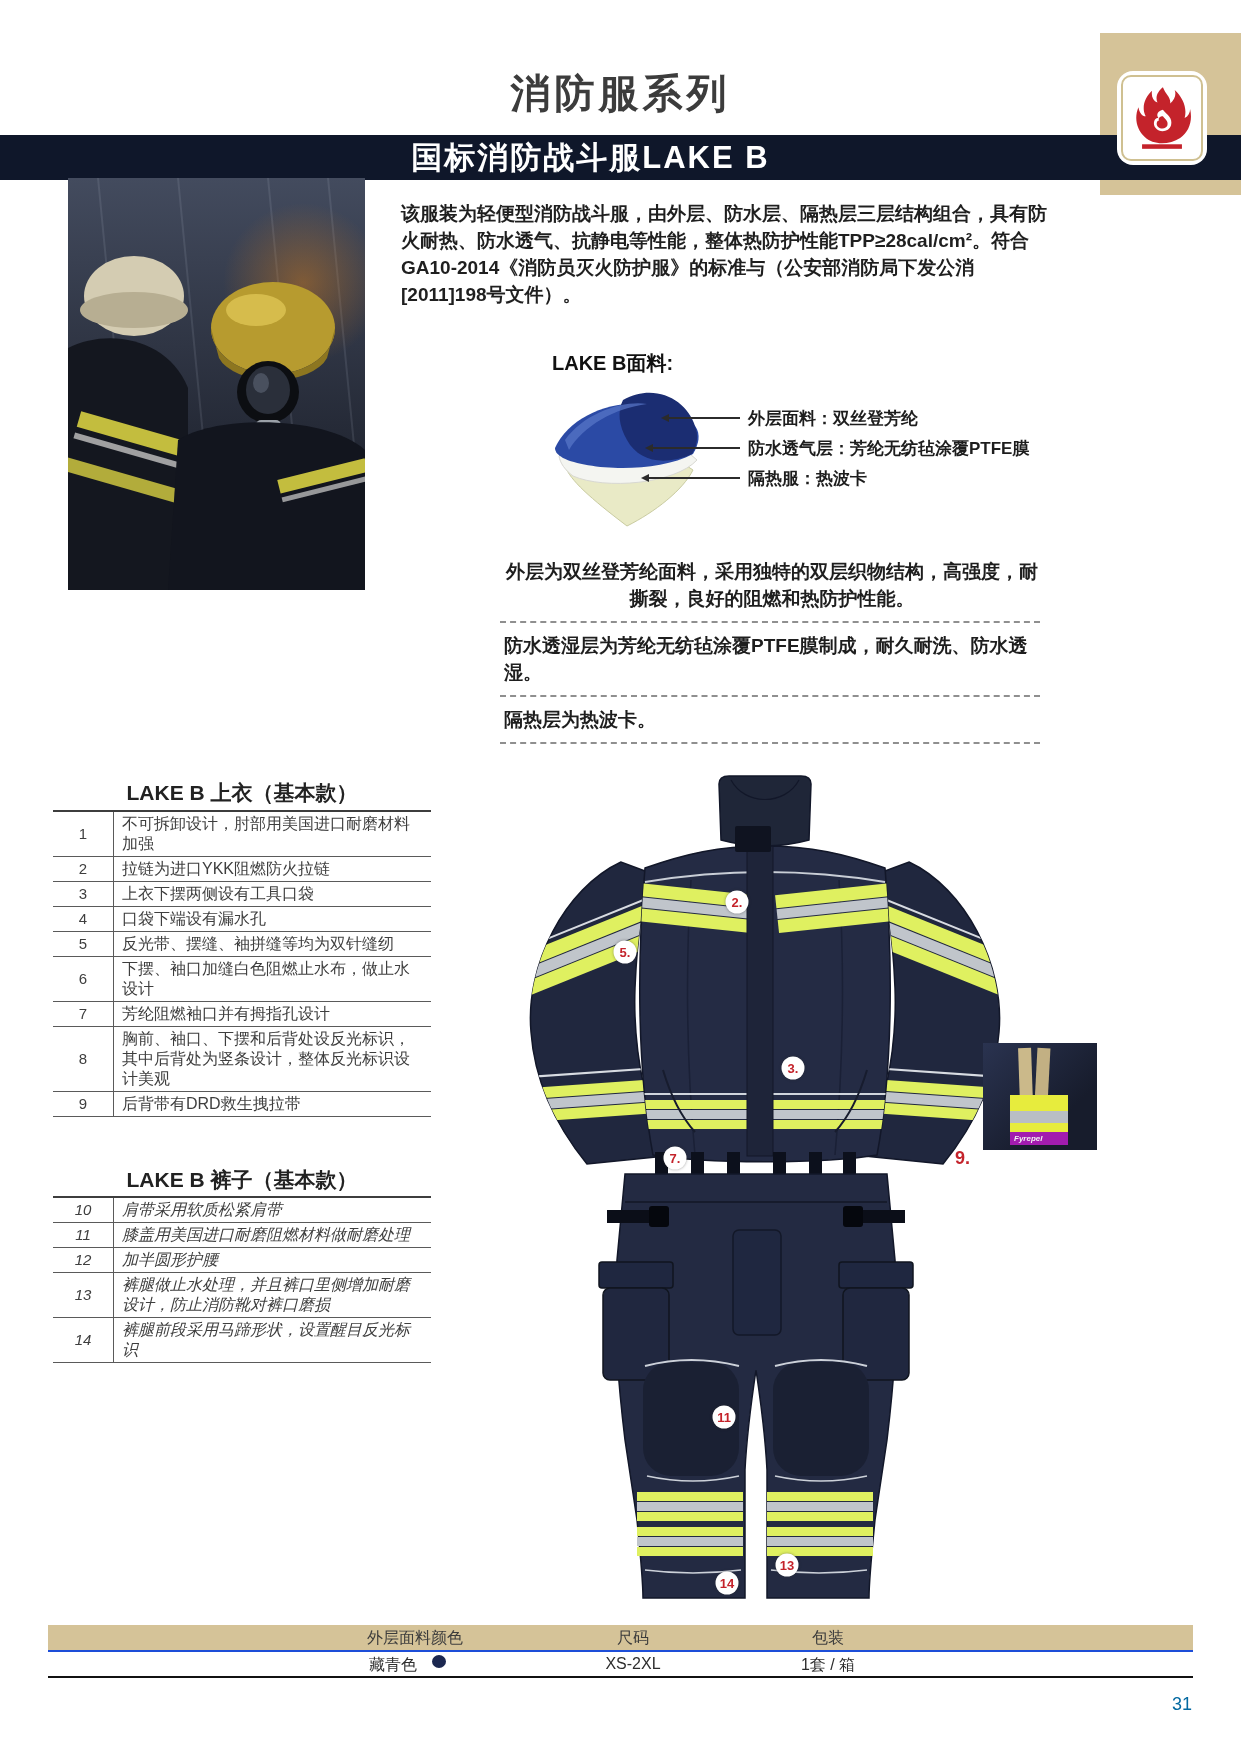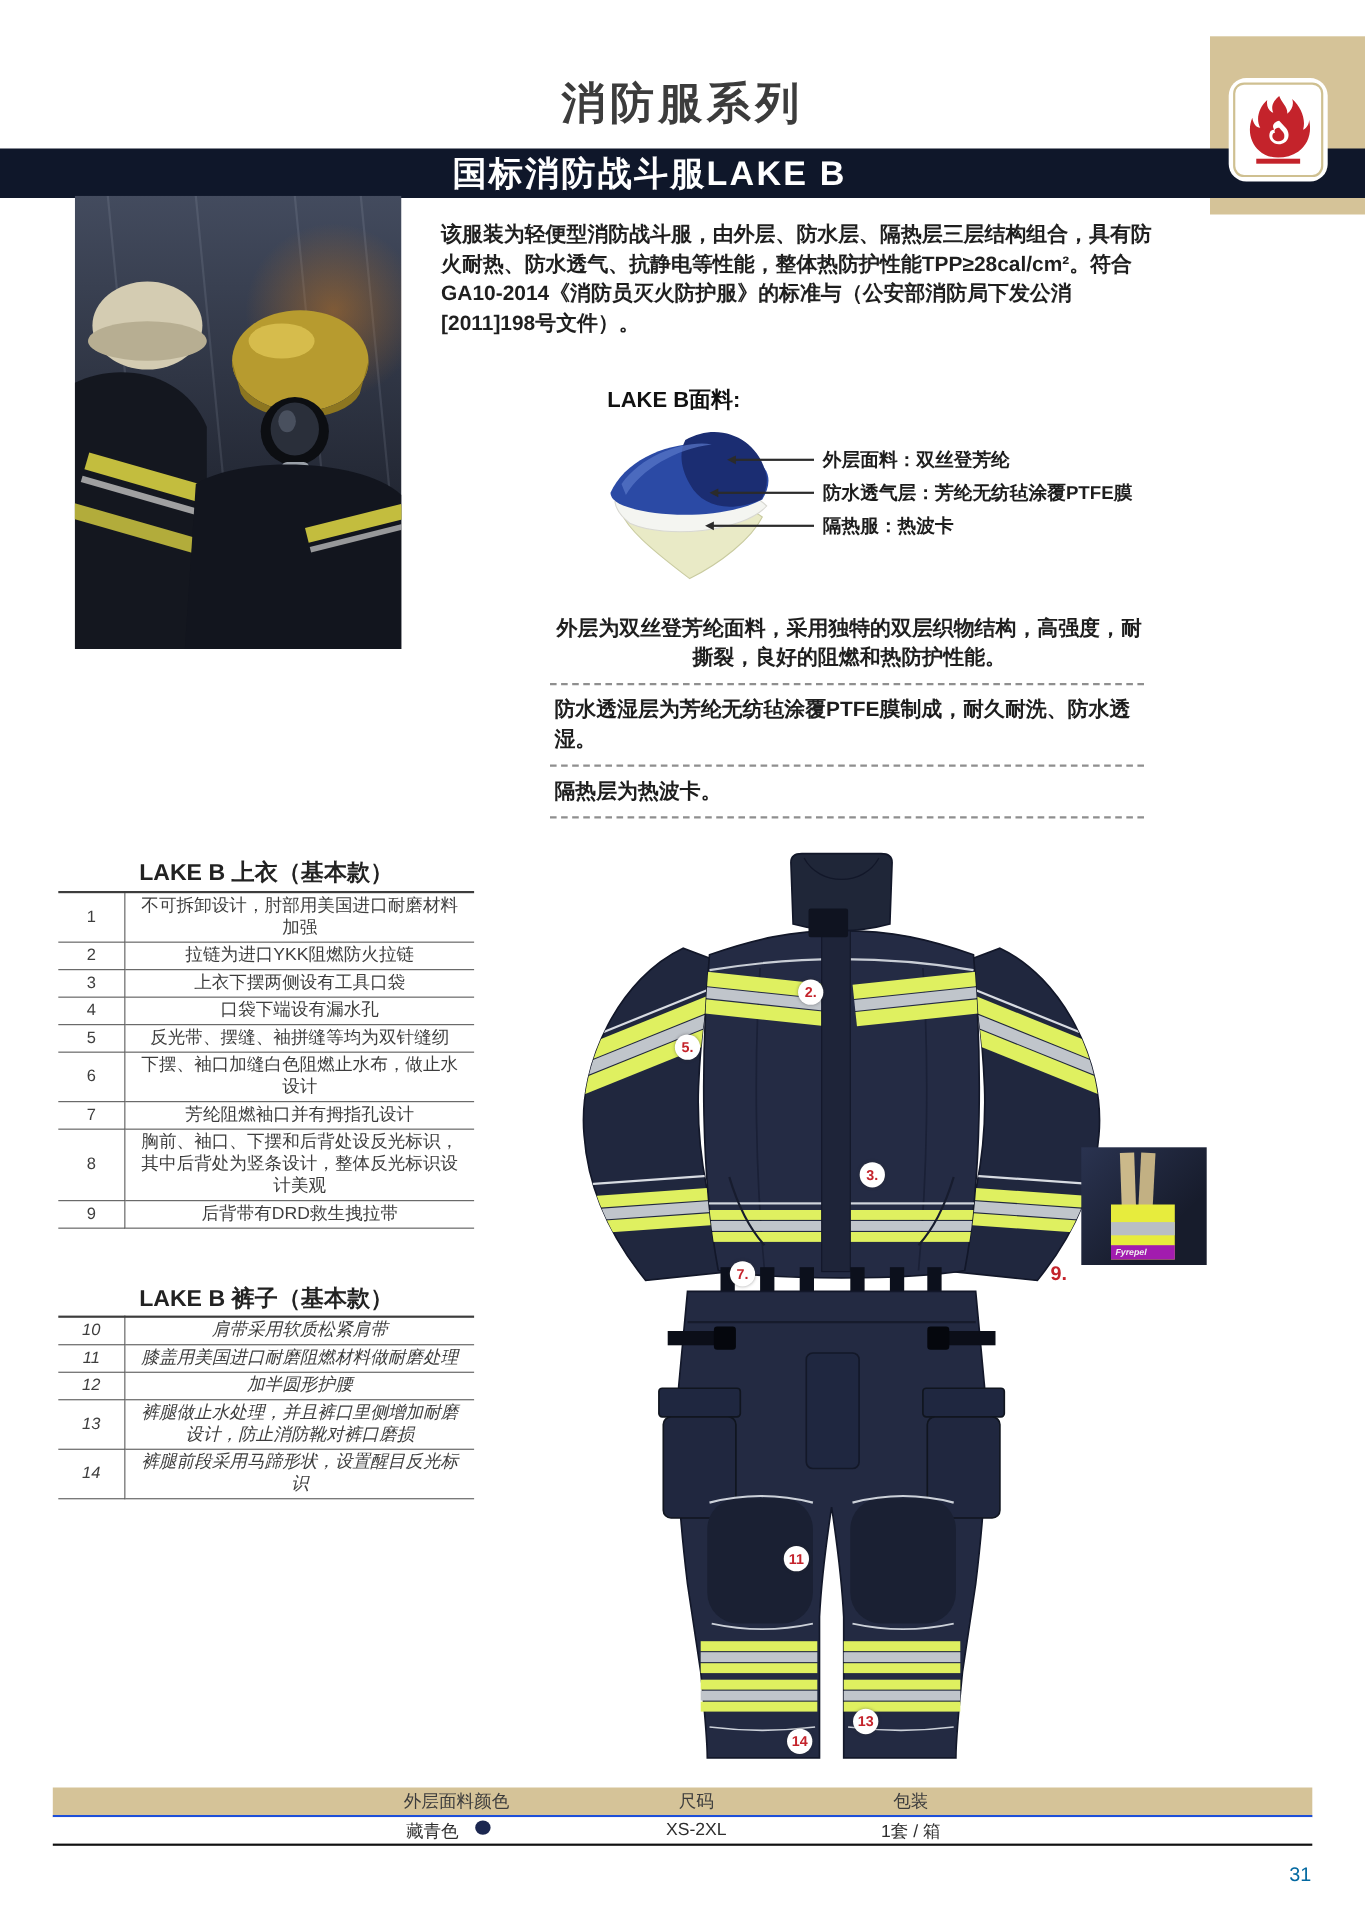--- a/index.html
+++ b/index.html
@@ -37,21 +37,21 @@
   .notes{position:absolute;top:558px;left:500px;width:540px;}
   .note{font-size:19px;font-weight:bold;color:#1e1e1e;line-height:27px;
     padding:9px 0 9px 4px;border-bottom:2px dashed #8f8f8f;}
 
   
   .tbl-title{position:absolute;width:378px;left:53px;text-align:center;
     font-size:21px;font-weight:bold;color:#222;}
   .ftable{position:absolute;left:53px;width:378px;border-collapse:collapse;
     border-top:2px solid #3d3d3d;}
   .ftable td{border-bottom:1px solid #5a5a5a;font-size:16px;color:#3e3e3e;
-    padding:2px 8px;line-height:20px;text-align:center;}
+    padding:2px 8px;line-height:20px;}
   .ftable td.no{width:44px;text-align:center;border-right:1px solid #5a5a5a;font-size:15px;}
 
   
   .suit{position:absolute;top:770px;left:495px;width:540px;height:835px;}
   .callout{position:absolute;width:23px;height:23px;border-radius:50%;background:#fff;
     color:#c4232b;font-weight:bold;font-size:13px;display:flex;align-items:center;
     justify-content:center;box-shadow:0 0 3px rgba(40,40,40,.45);transform:translate(-50%,-50%);}
   .callout-plain{position:absolute;color:#c4232b;font-weight:bold;font-size:18px;}
 
   

